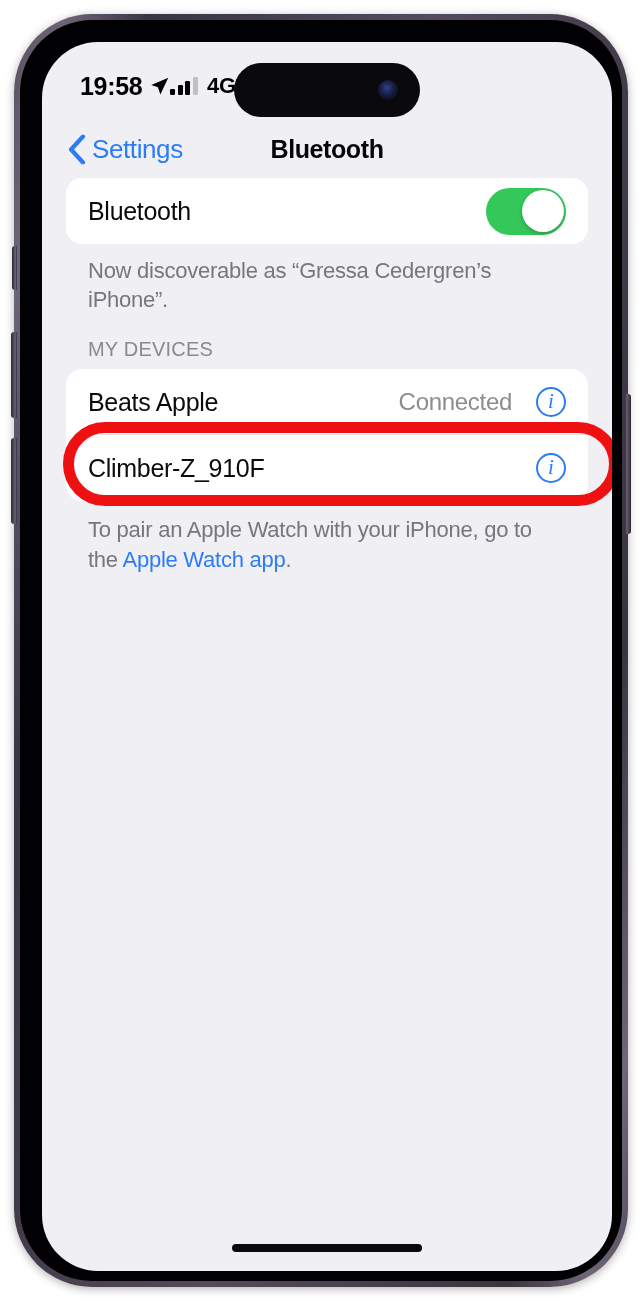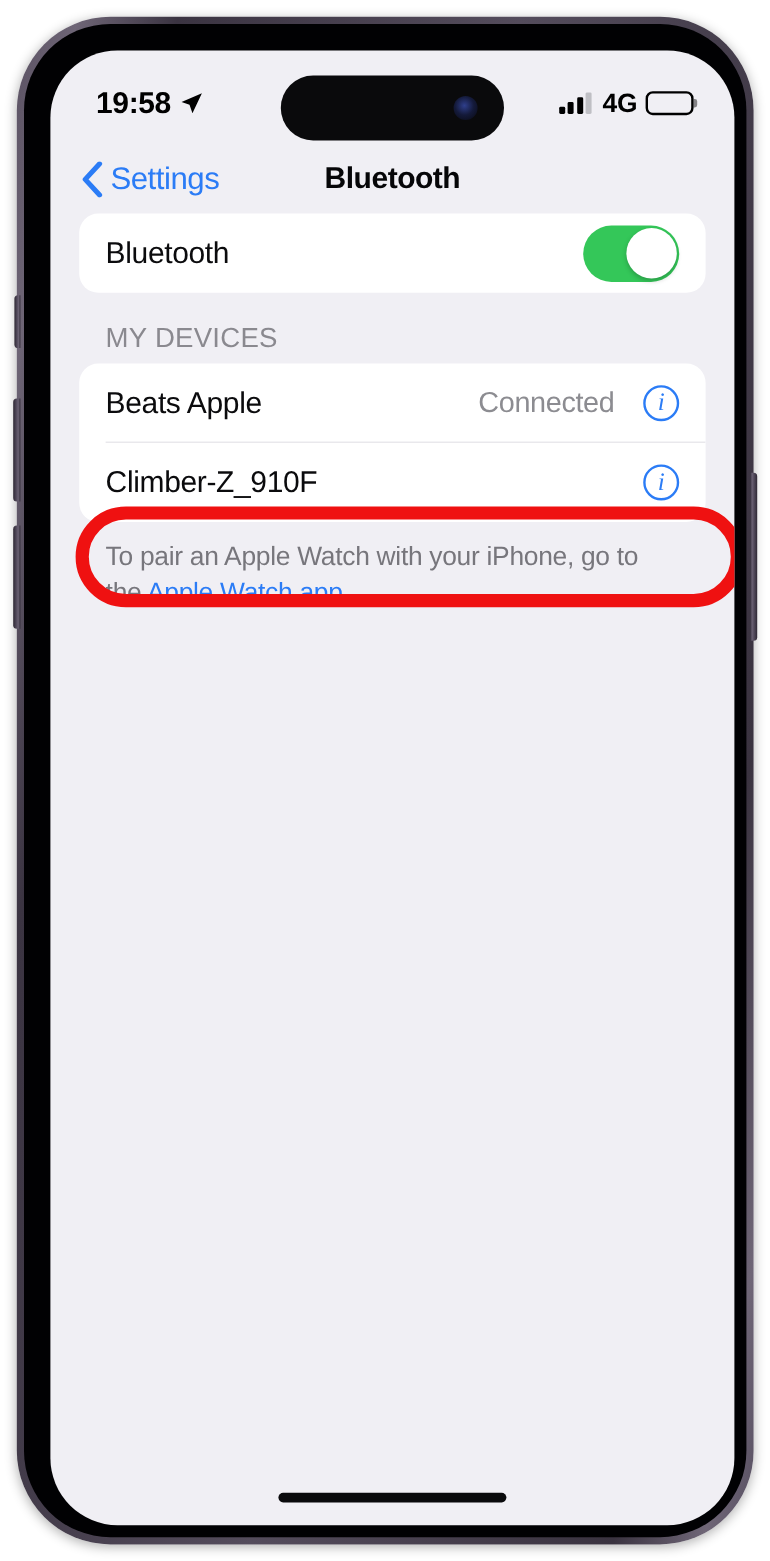--- a/index.html
+++ b/index.html
@@ -86,21 +86,21 @@
   }
 
   
   #status-bar {
     position: absolute;
     left: 0; top: 0;
     width: 100%;
     height: 78px;
     display: flex;
     align-items: center;
-    justify-content: space-between;
+    justify-content: flex-start;
     padding: 0 34px 0 38px;
     z-index: 30;
   }
   #status-left {
     display: flex;
     align-items: center;
     gap: 7px;
     margin-top: 10px;
   }
   #status-time {
@@ -288,21 +288,21 @@
 
   
   .section-header {
     display: flex;
     align-items: center;
     gap: 11px;
     padding: 0 22px 8px 22px;
     margin-top: 24px;
   }
   .section-header-label {
-    font-size: 23px;
+    font-size: 20px;
     color: #8a898f;
     letter-spacing: 0.2px;
   }
 
   
   #scan-spinner { position: relative; width: 26px; height: 26px; margin-bottom: 2px; }
   #scan-spinner i {
     position: absolute;
     left: 50%;
     top: 50%;
@@ -403,20 +403,21 @@
 
         <div class="card">
           <div class="row">
             <span class="row-title">Bluetooth</span>
             <div id="bluetooth-toggle" style="background: rgb(52, 199, 89);">
               <div id="bluetooth-toggle-knob"></div>
             </div>
           </div>
         </div>
 
+        <div class="footnote">Now discoverable as “Gressa Cedergren’s iPhone”.</div>
 
         <div class="section-header">
           <span class="section-header-label">MY DEVICES</span>
         </div>
 
         <div class="card">
           <div class="row row-sep">
             <span class="row-title">Beats Apple</span>
             <span class="row-right">
               <span class="row-status">Connected</span>

